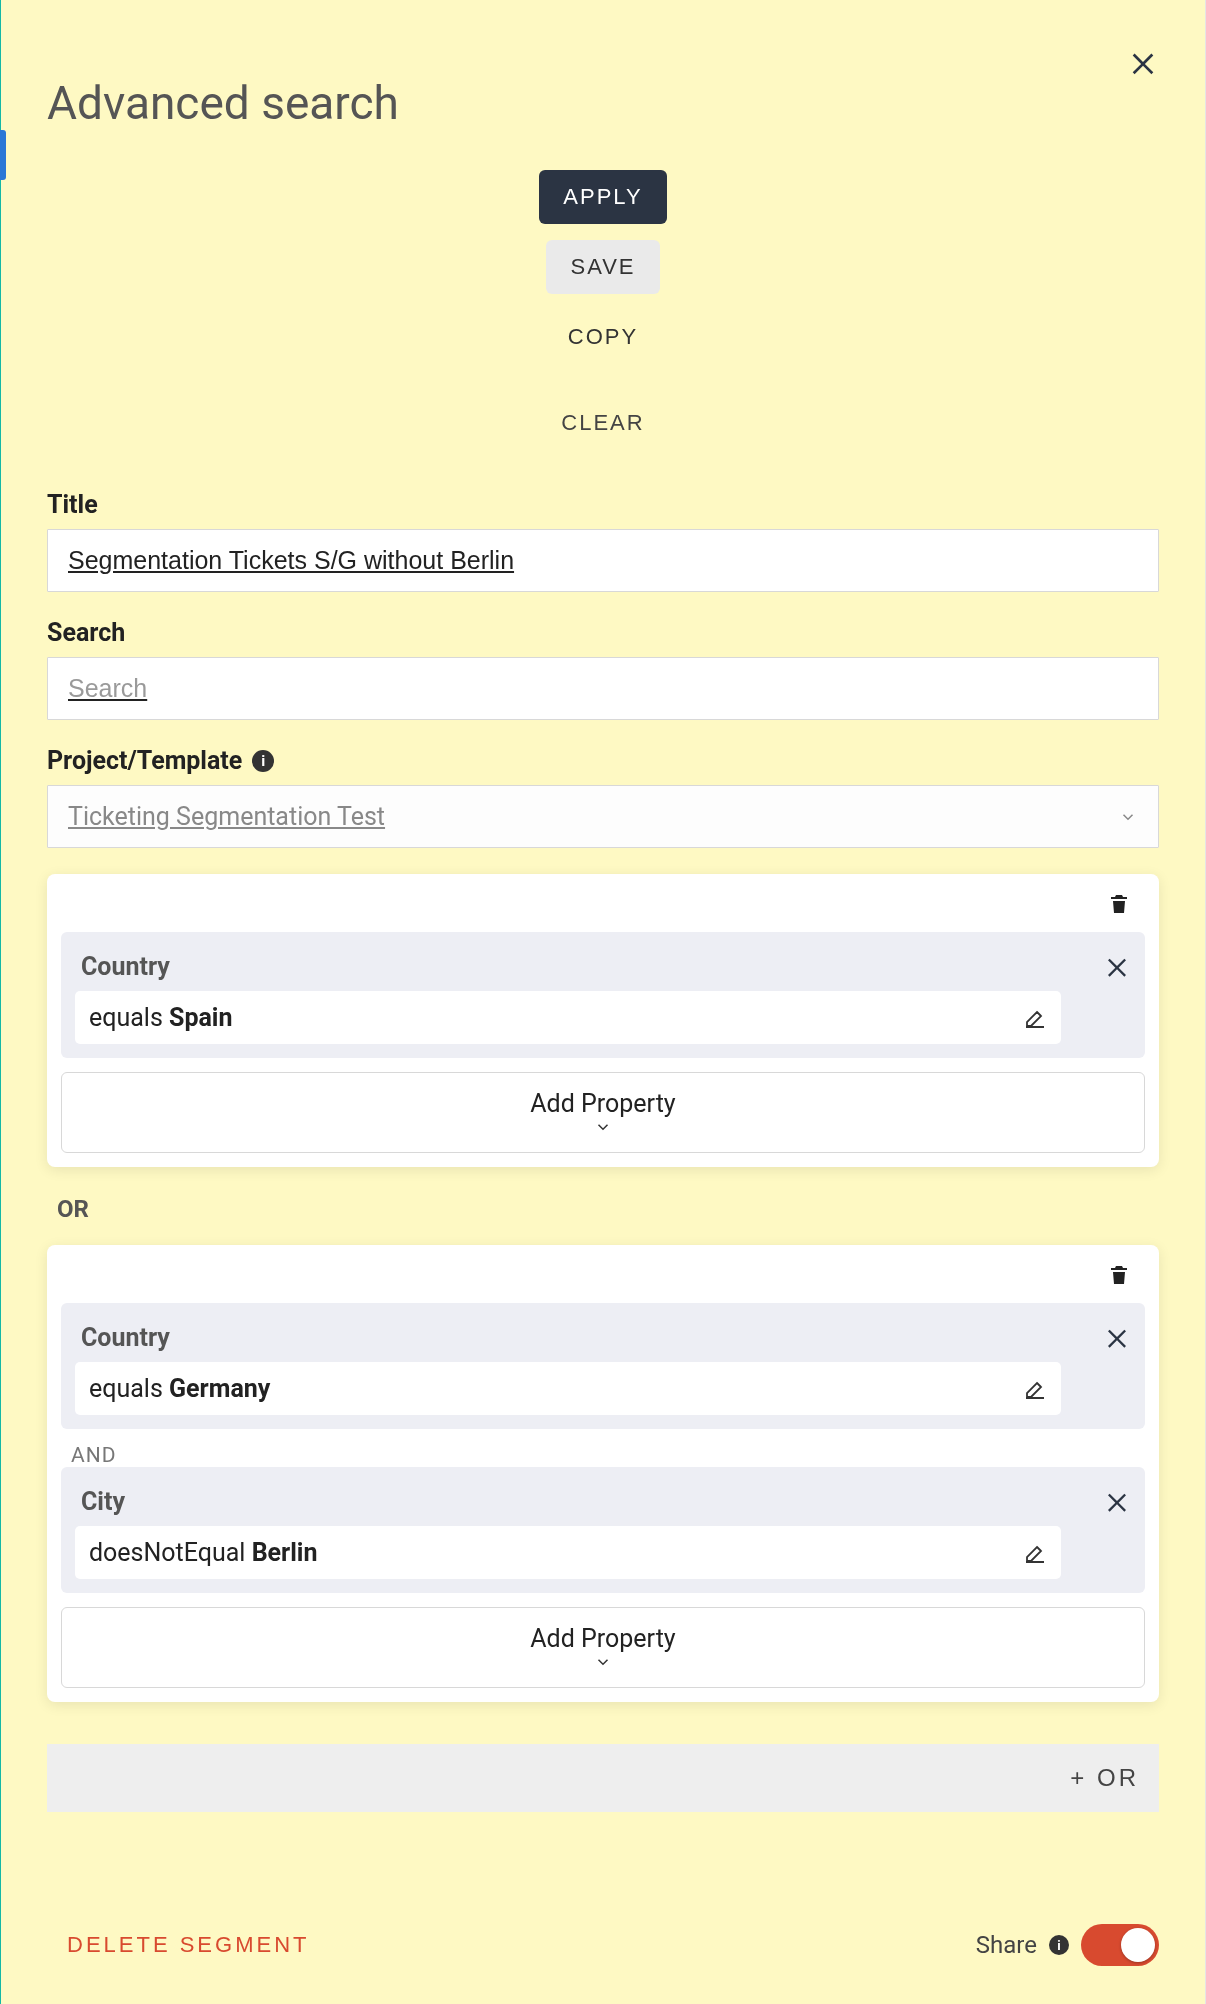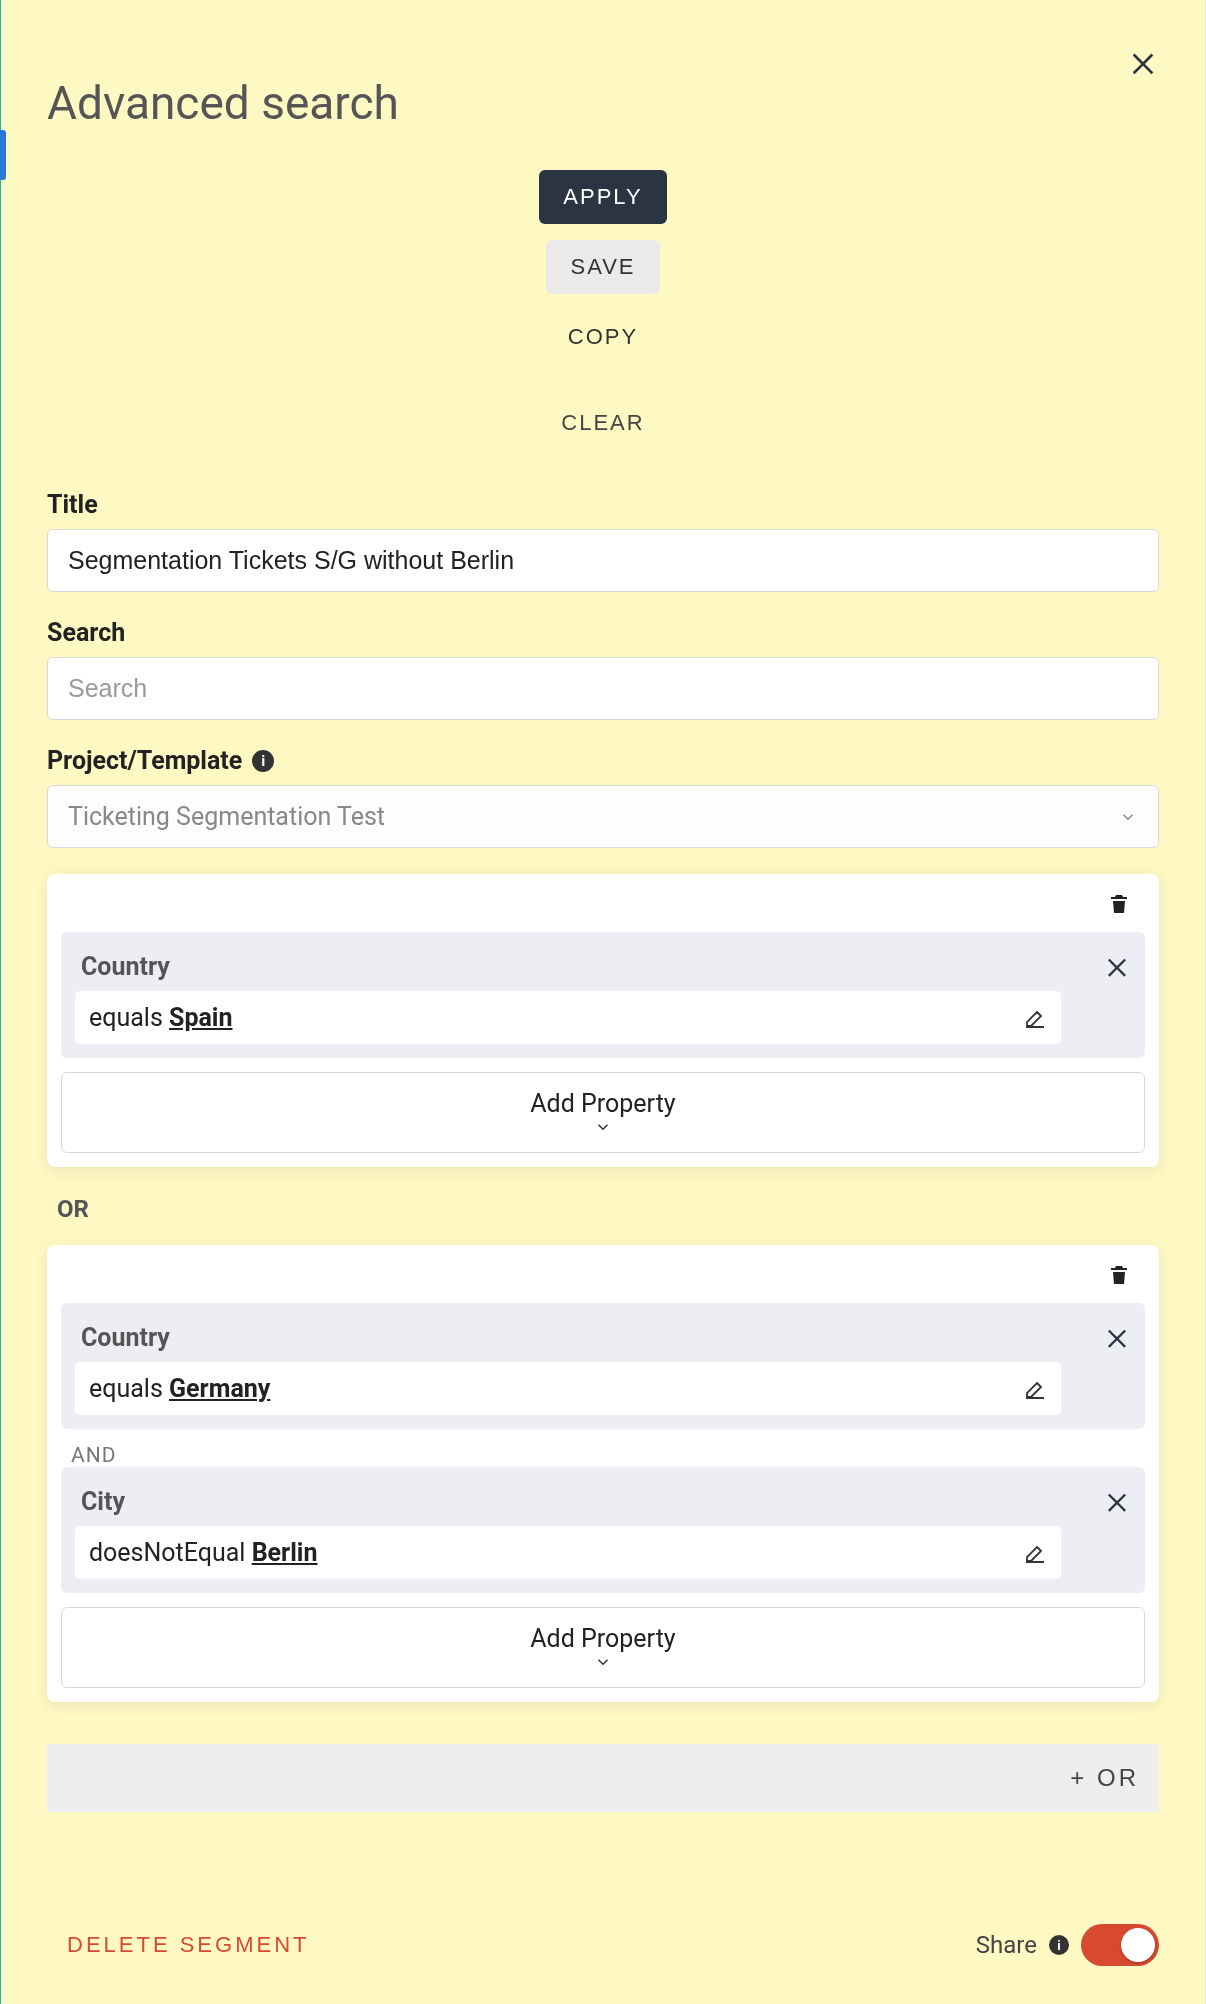--- a/index.html
+++ b/index.html
@@ -79,23 +79,24 @@
     font-weight: 700;
     display: inline-flex;
     align-items: center;
     justify-content: center;
   }
   .form-control {
     width: 100%;
     font-size: 25px;
     padding: 16px 20px;
     border: 1px solid #d8d8d8;
-    border-radius: 6px;
+    border-radius: 1px;
     background: #fff;
     color: #222;
+    text-decoration: underline;
   }
   .form-control::placeholder { color: #9a9a9a; }
   .select {
     position: relative;
   }
   .select .form-control {
     color: #888;
     background:#fdfdfd;
     cursor: pointer;
   }
@@ -145,21 +146,21 @@
     background: #fff;
     border-radius: 5px;
     font-size: 25px;
     padding: 12px 14px;
     display: flex;
     align-items: center;
     justify-content: space-between;
     margin-right: 70px;
   }
   .cond-value .text { color:#222; }
-  .cond-value .text b { font-weight: 700; text-decoration: underline; }
+  .cond-value .text b { font-weight: 700; }
   .edit-icon {
     cursor: pointer;
     color: #333;
   }
   .add-prop {
     margin-top: 14px;
     border: 1px solid #d8d8d8;
     border-radius: 6px;
     padding: 16px 20px;
     font-size: 25px;

